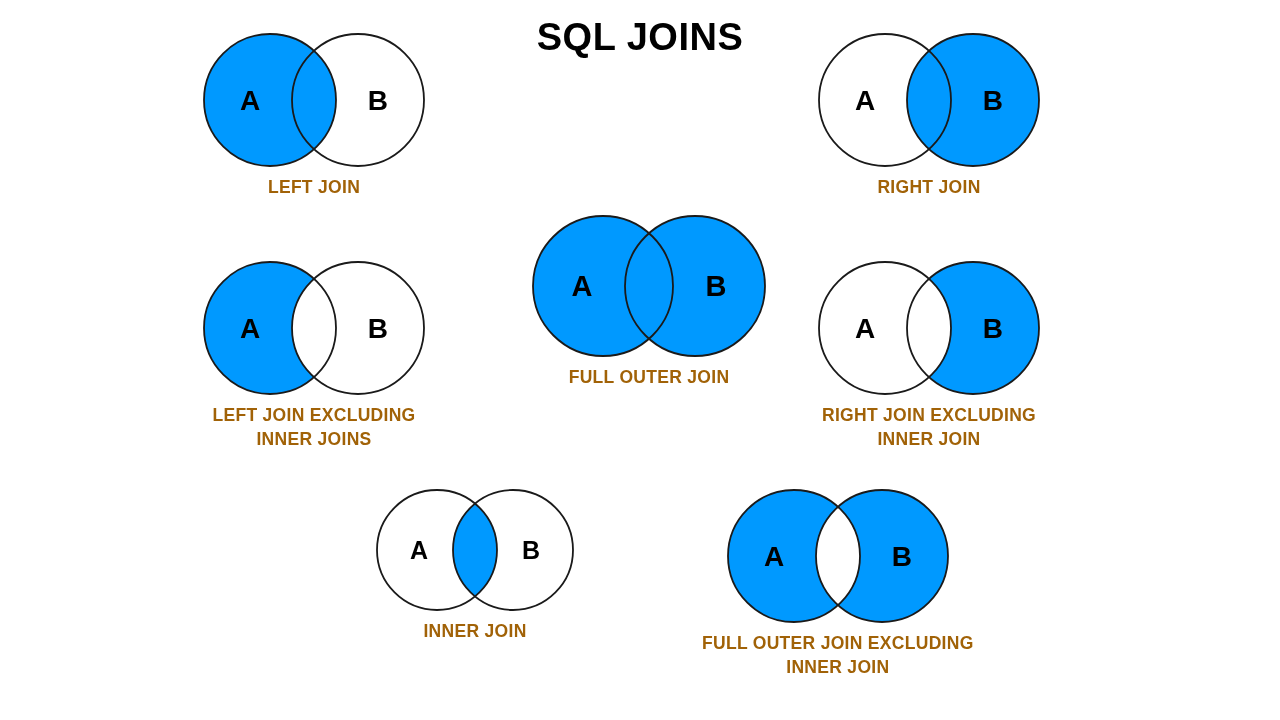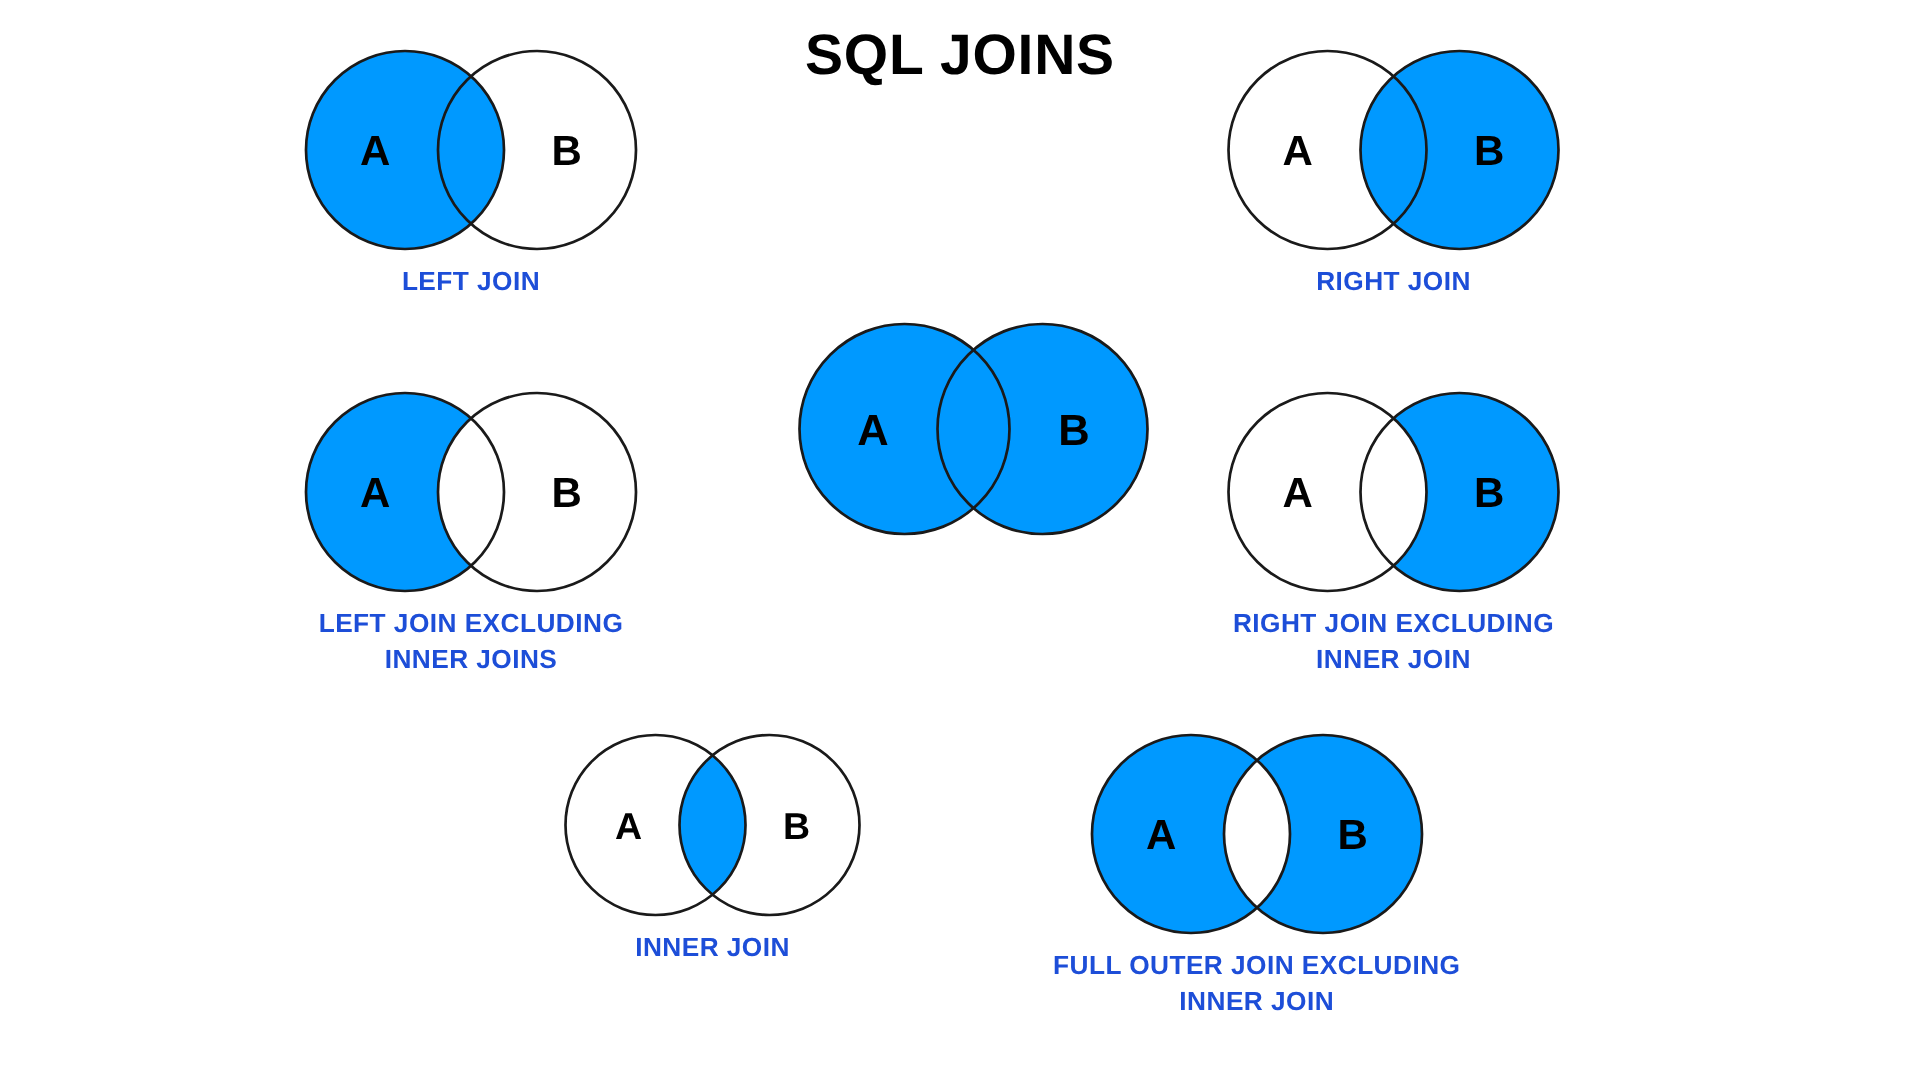--- a/index.html
+++ b/index.html
@@ -43,21 +43,21 @@
   .venn-svg {
     display: block;
   }
   .venn-caption {
     margin-top: 4px;
     text-align: center;
     font-size: 17.5px;
     font-weight: bold;
     line-height: 1.35;
     letter-spacing: 0.3px;
-    color: #1d4ed8;
+    color: #a16207;
     white-space: pre-line;
   }
   .letter {
     font-family: "Liberation Sans", sans-serif;
     font-weight: bold;
     fill: #000000;
   }
 </style>
 </head>
 <body style="background: rgb(255, 255, 255);">
@@ -173,20 +173,21 @@
           <circle cx="76" cy="76" r="70" fill="#0099FF" mask="url(#maskAonly-3)"></circle>
           <circle cx="168" cy="76" r="70" fill="#0099FF" mask="url(#maskBonly-3)"></circle>
           <g clip-path="url(#clipB-3)">
             <circle cx="76" cy="76" r="70" fill="#0099FF"></circle>
           </g>
           <circle cx="76" cy="76" r="70" fill="none" stroke="#1a1a1a" stroke-width="1.8"></circle>
           <circle cx="168" cy="76" r="70" fill="none" stroke="#1a1a1a" stroke-width="1.8"></circle>
           <text x="55" y="86.44" text-anchor="middle" font-size="29" class="letter">A</text>
           <text x="189" y="86.44" text-anchor="middle" font-size="29" class="letter">B</text>
         </svg>
+        <div class="venn-caption">FULL OUTER JOIN</div>
       </div>
       <div class="venn" style="left: 813px; top: 256px;">
         <svg class="venn-svg" width="232" height="144" viewBox="0 0 232 144">
           <defs>
             <clipPath id="clipA-4">
               <circle cx="72" cy="72" r="66"></circle>
             </clipPath>
             <clipPath id="clipB-4">
               <circle cx="160" cy="72" r="66"></circle>
             </clipPath>

